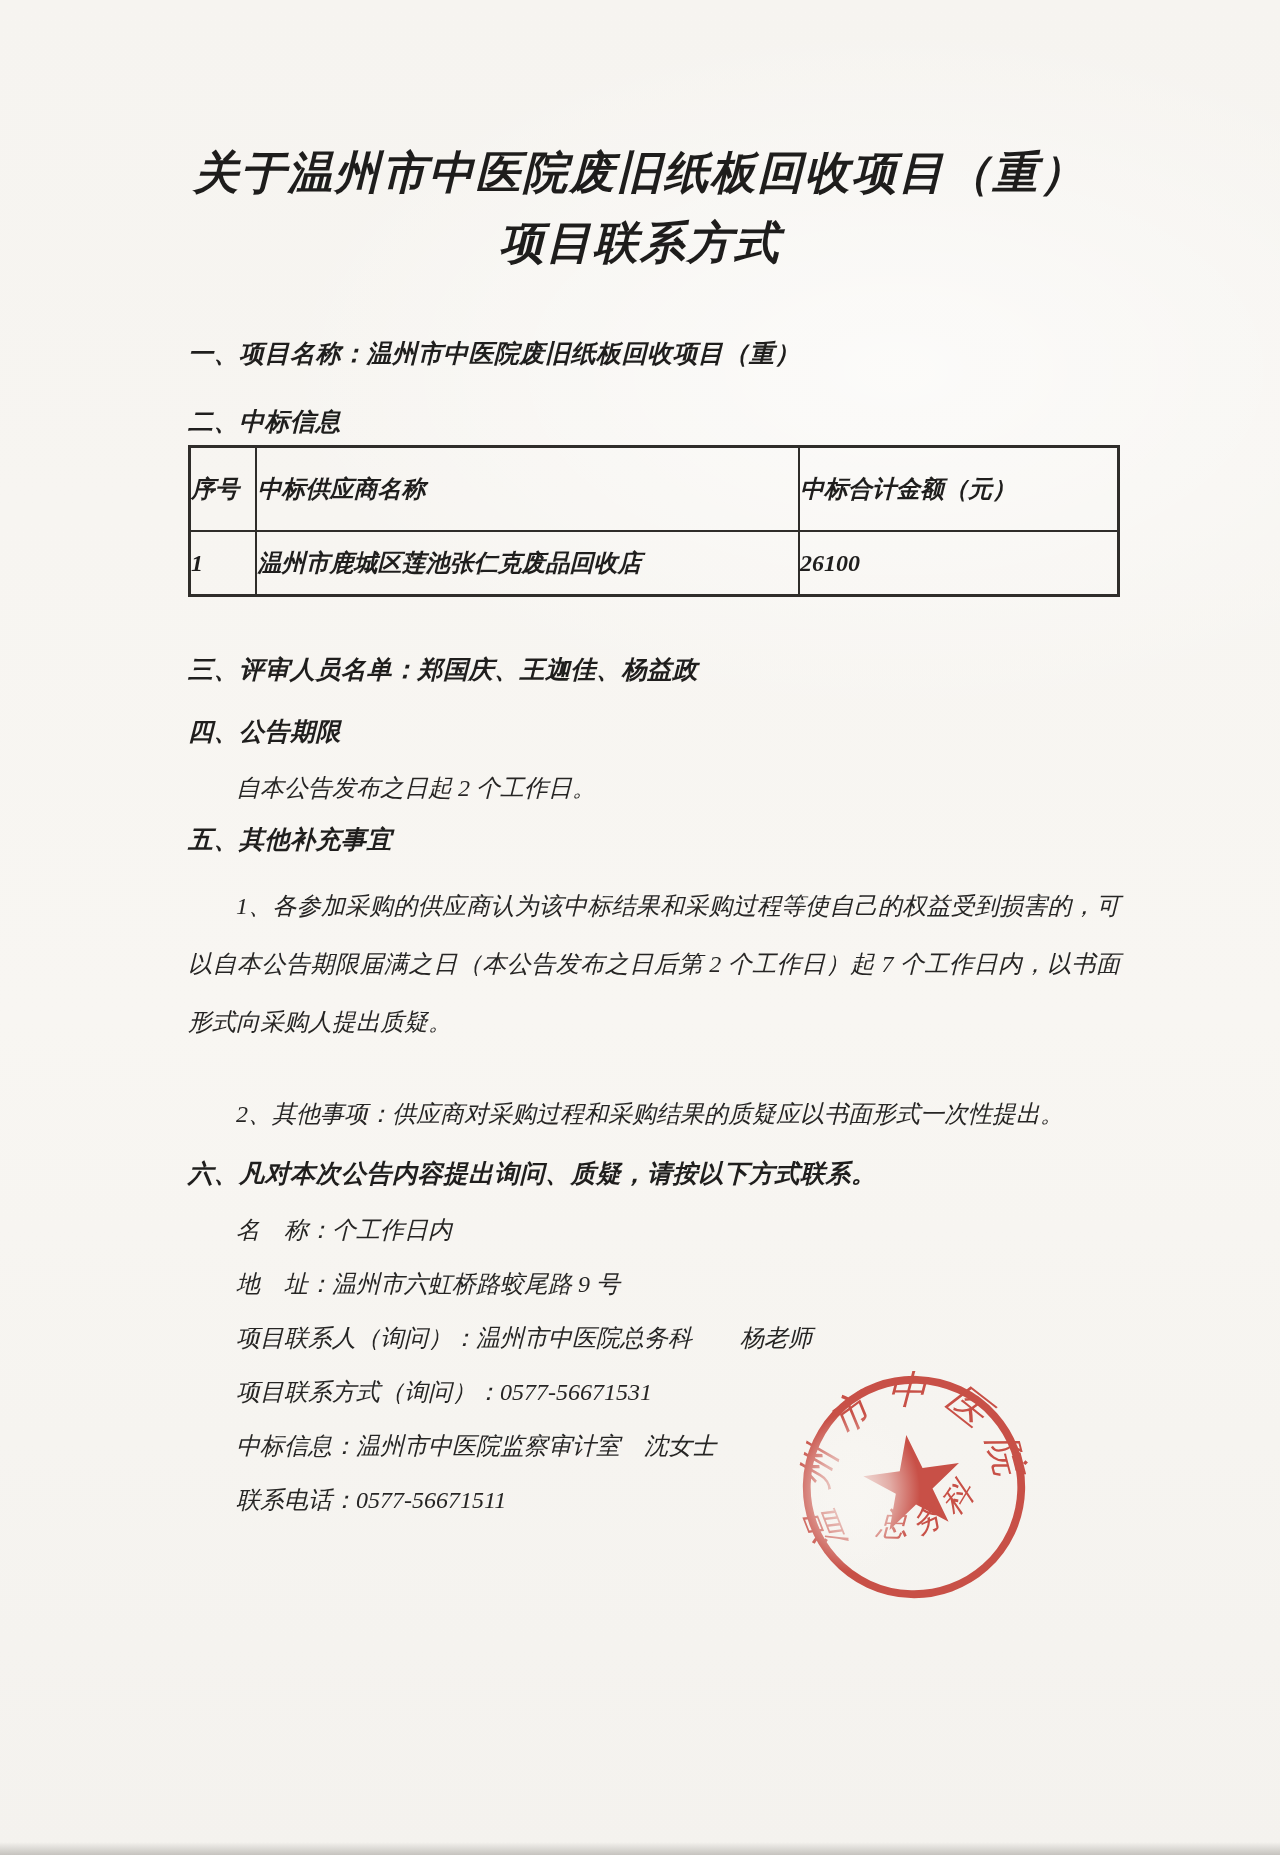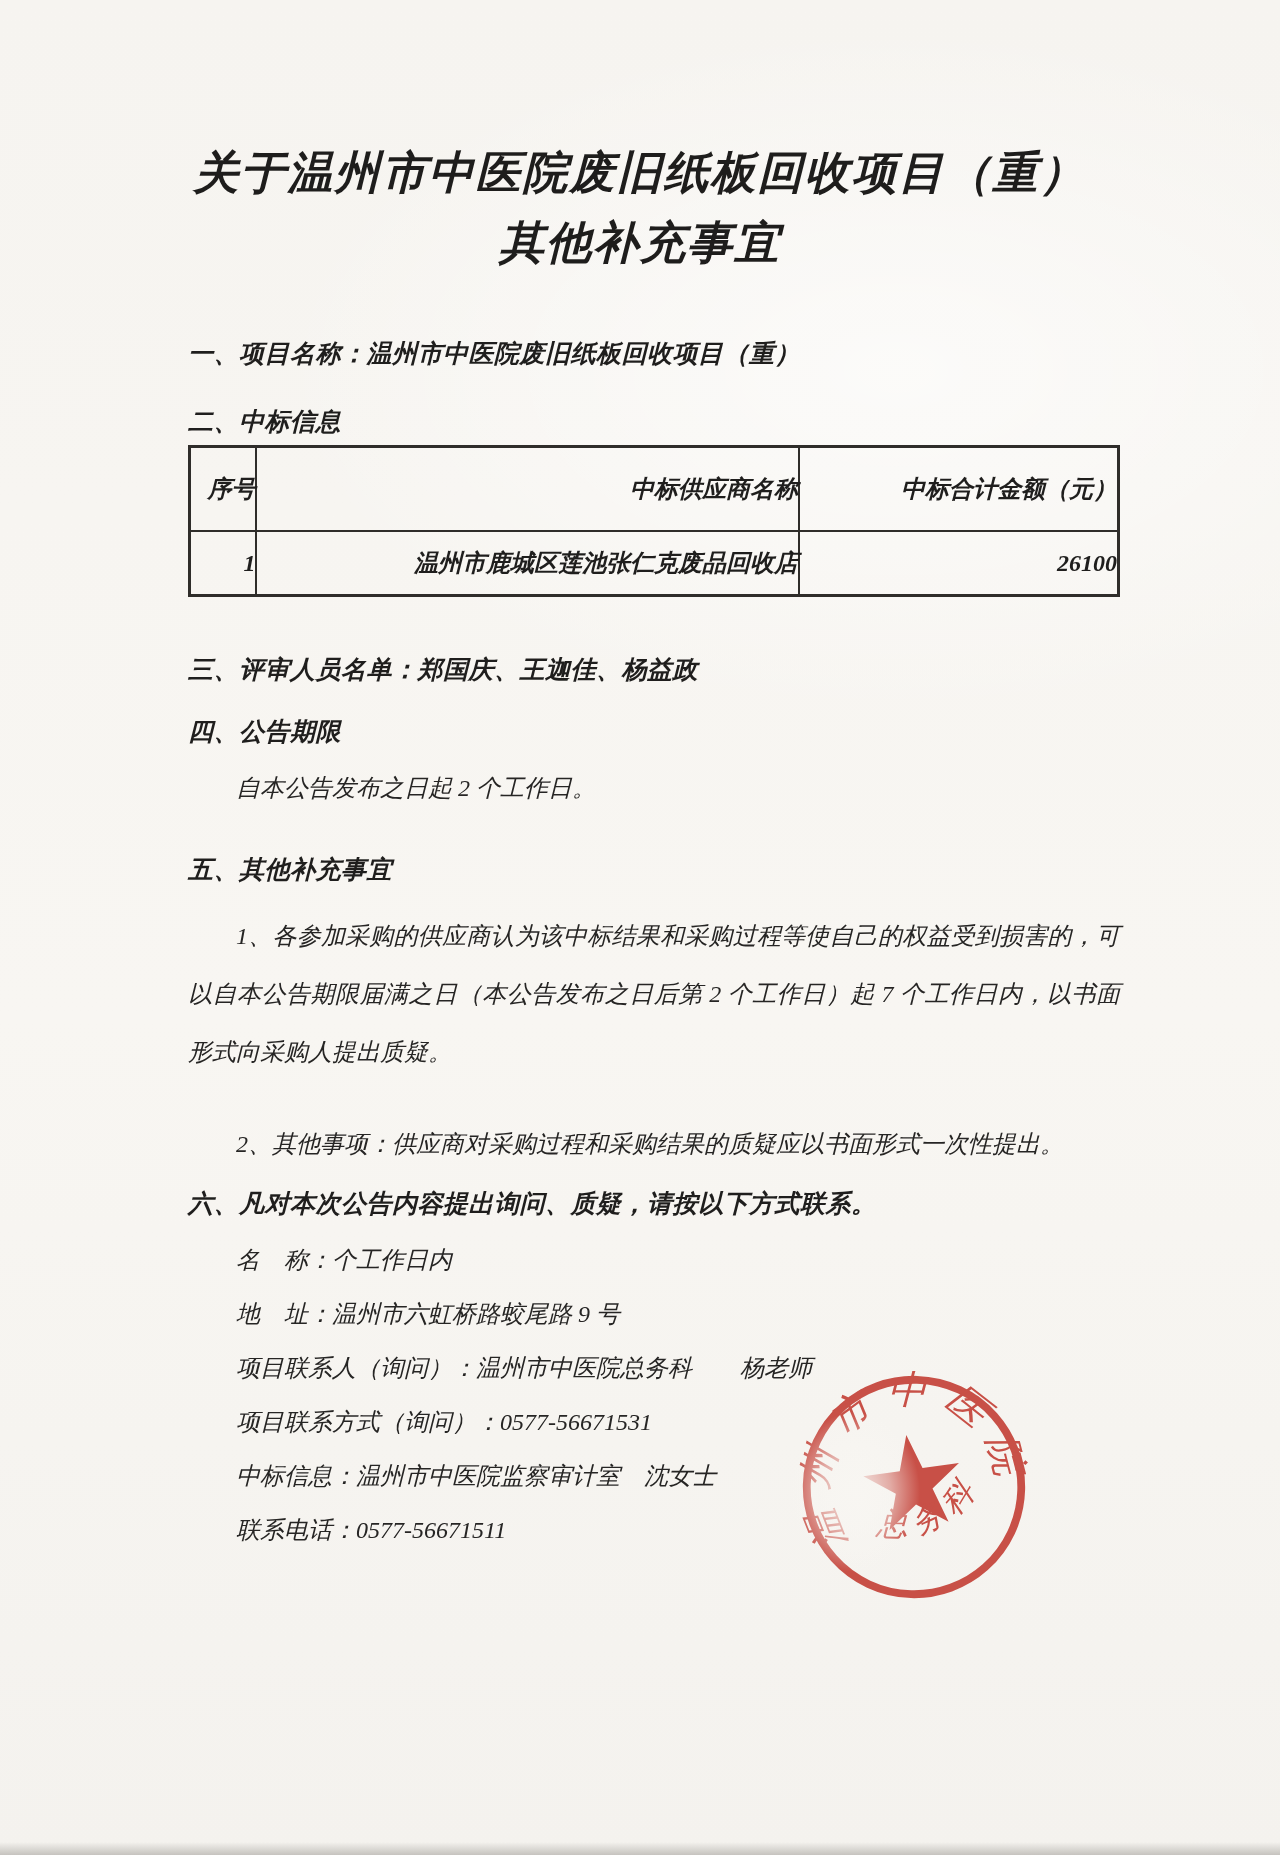--- a/index.html
+++ b/index.html
@@ -23,38 +23,38 @@
   }
   .title span { display:block; }
   .content { position:absolute; left:188px; top:337px; width:932px; }
   .heading {
     margin:0; font-size:25px; font-weight:700; line-height:34px; color:#1f1e1d;
     letter-spacing:0.5px;
   }
   .mt-s2 { margin-top:34px; }
   .mt-s3 { margin-top:56px; }
   .mt-s4 { margin-top:28px; }
-  .mt-s5 { margin-top:48px; }
+  .mt-s5 { margin-top:18px; }
   .mt-s6 { margin-top:26px; }
   .body-text {
     margin:0; font-size:24px; font-weight:400; line-height:34px; color:#262524;
   }
   .indent { text-indent:2em;margin-top:46px; }
   .para-mt { margin-top:22px; }
   .long-para {
     margin-top:20px; line-height:58px; text-align:justify;
   }
   .award-table {
     width:100%; margin-top:6px;
     border-collapse:collapse;
     border:3px solid #2f2d2a;
   }
   .award-table th, .award-table td {
     border:2px solid #2f2d2a;
-    text-align:right; vertical-align:middle;
+    text-align:left; vertical-align:middle;
     font-weight:700; color:#1f1e1d;
     padding:0;
   }
   .award-table th { height:82px; font-size:24px; }
   .award-table td { height:62px; font-size:24px; }
   .col-serial  { width:7.2%; }
   .col-supplier{ width:58.4%; }
   .col-amount  { width:34.4%; }
   .contact-block { margin-top:12px; margin-left:48px; }
   .contact-block p { margin:0; font-size:24px; line-height:54px; color:#262524; }
@@ -72,21 +72,21 @@
     background:linear-gradient(to bottom, rgba(90,86,80,0) 0%, rgba(90,86,80,0.30) 100%);
   }
 </style>
 </head>
 <body>
 
 <div class="page">
 
   <h1 class="title">
     <span>关于温州市中医院废旧纸板回收项目（重）</span>
-    <span>其他补充事宜</span>
+    <span>项目联系方式</span>
   </h1>
 
   <div class="content">
 
     <p class="heading">一、项目名称：温州市中医院废旧纸板回收项目（重）</p>
 
     <p class="heading mt-s2">二、中标信息</p>
 
     <table class="award-table">
       <colgroup>

